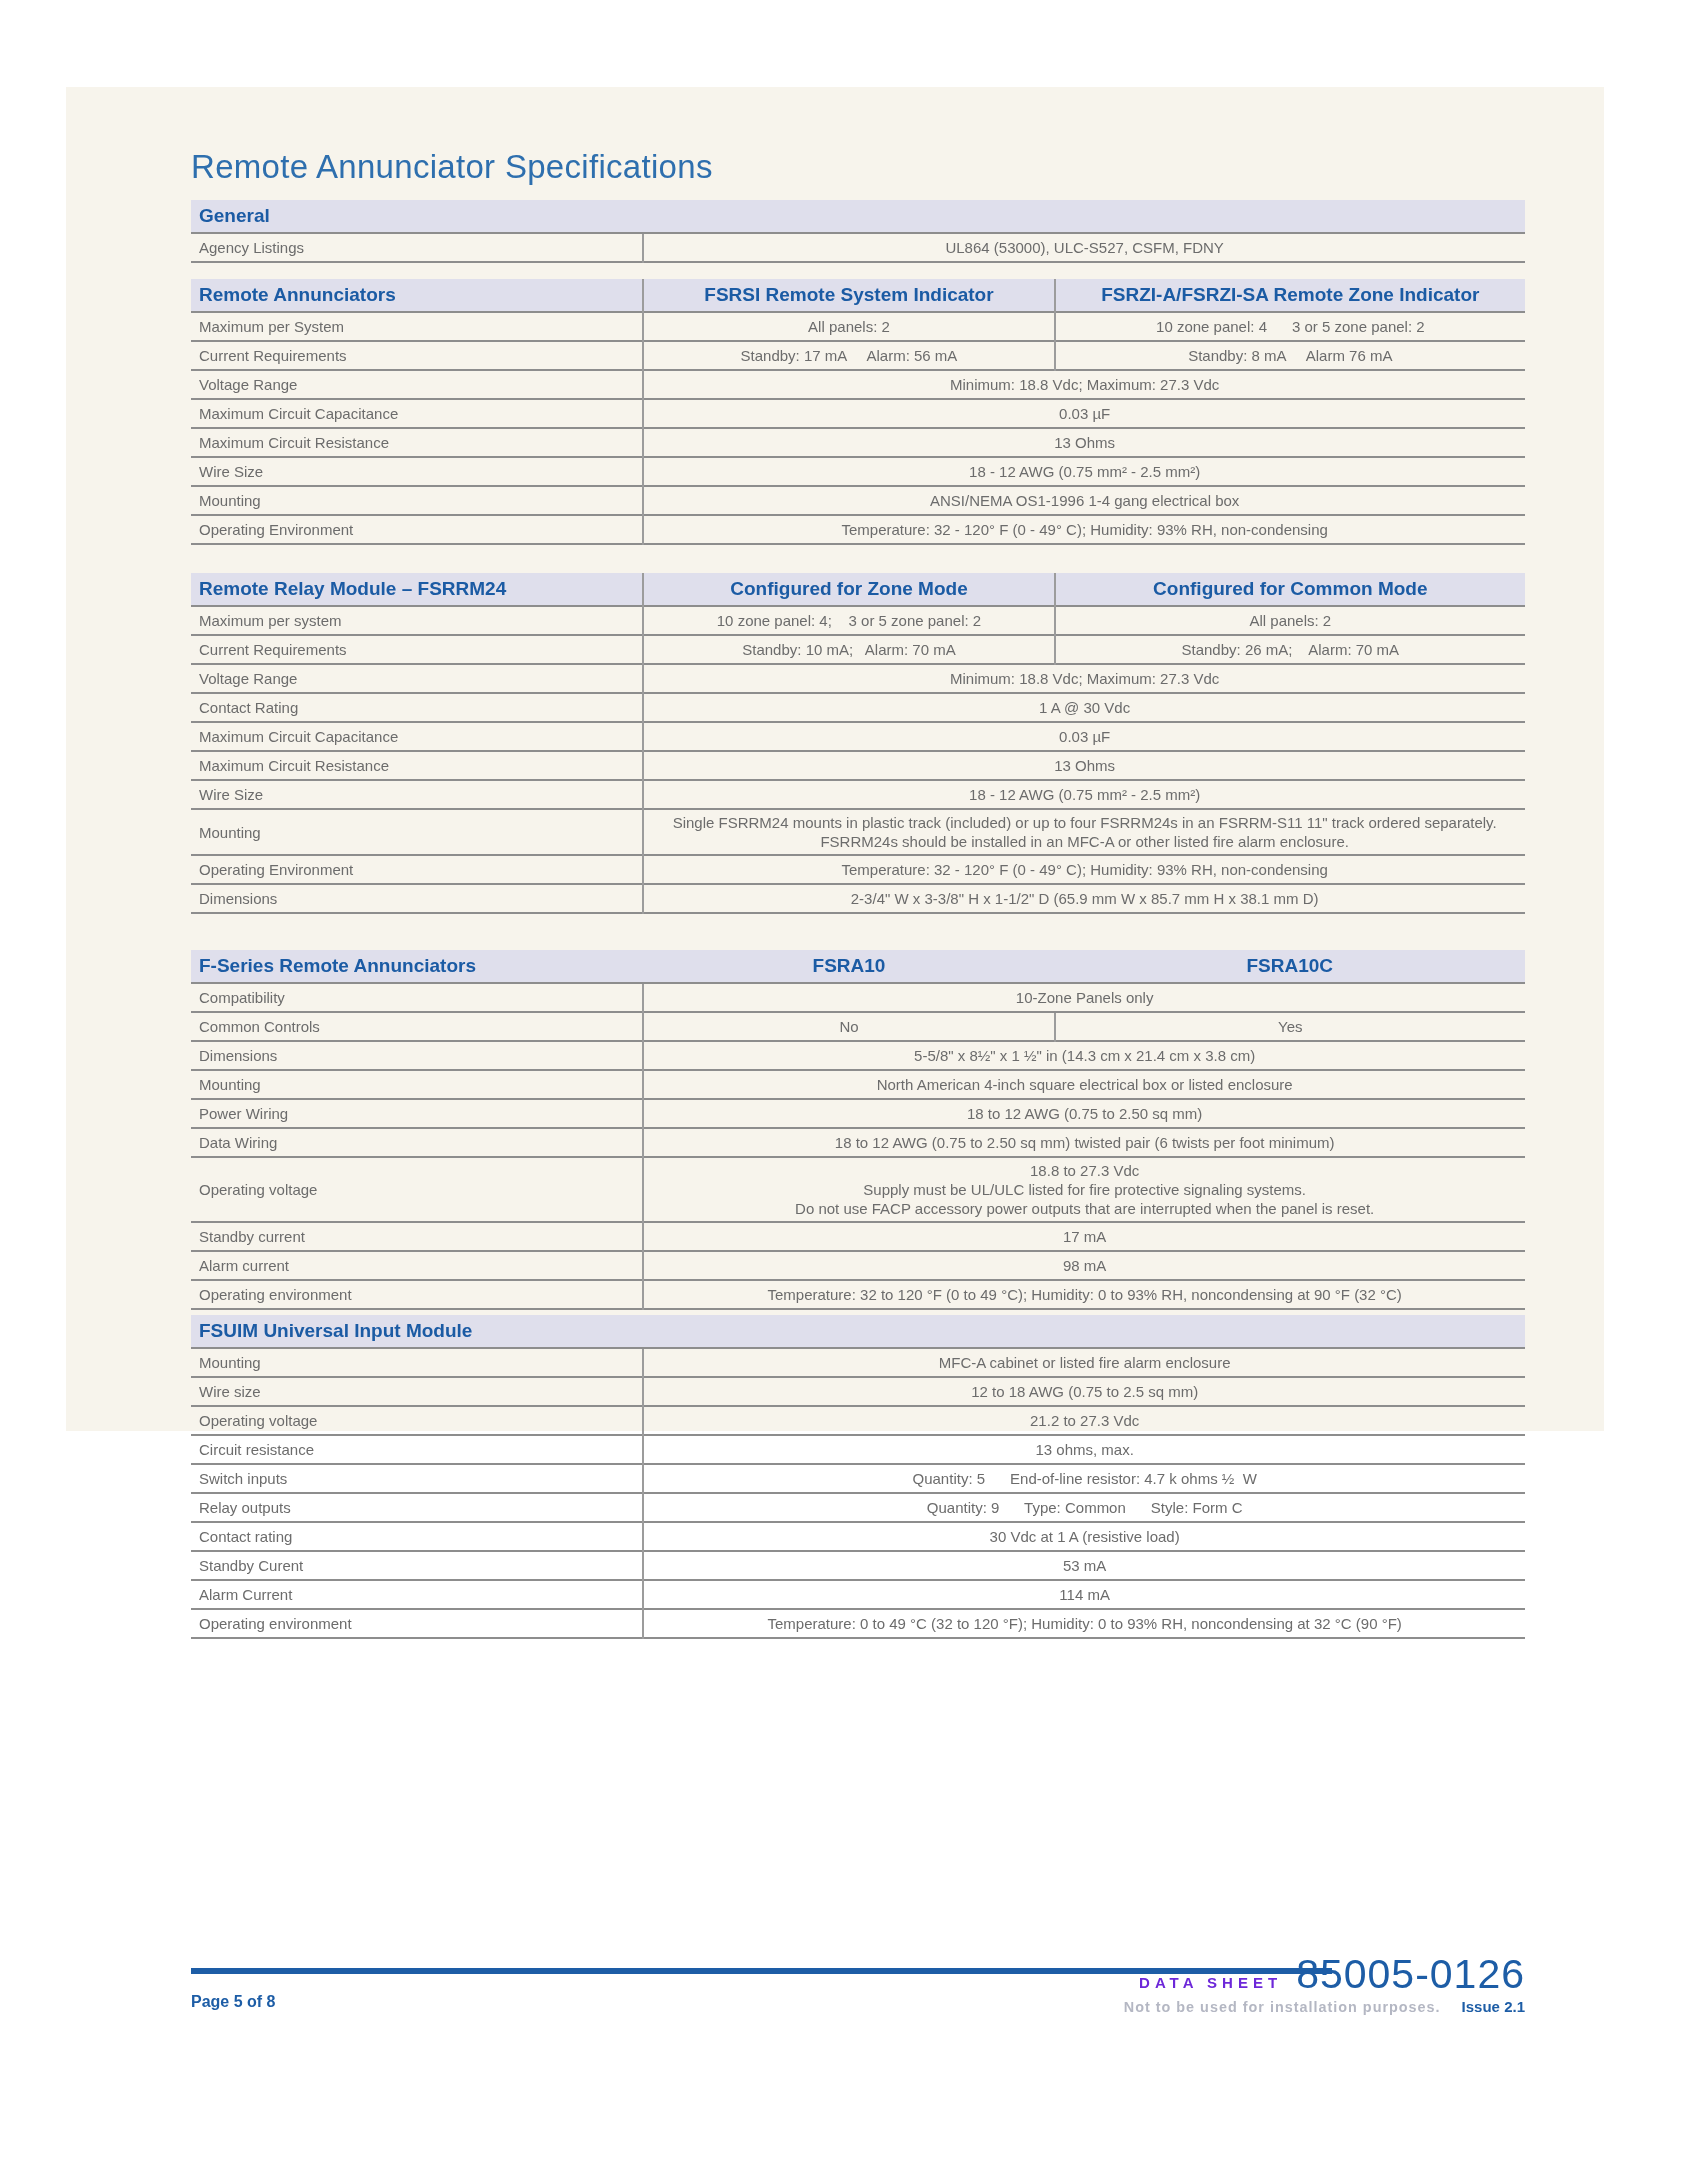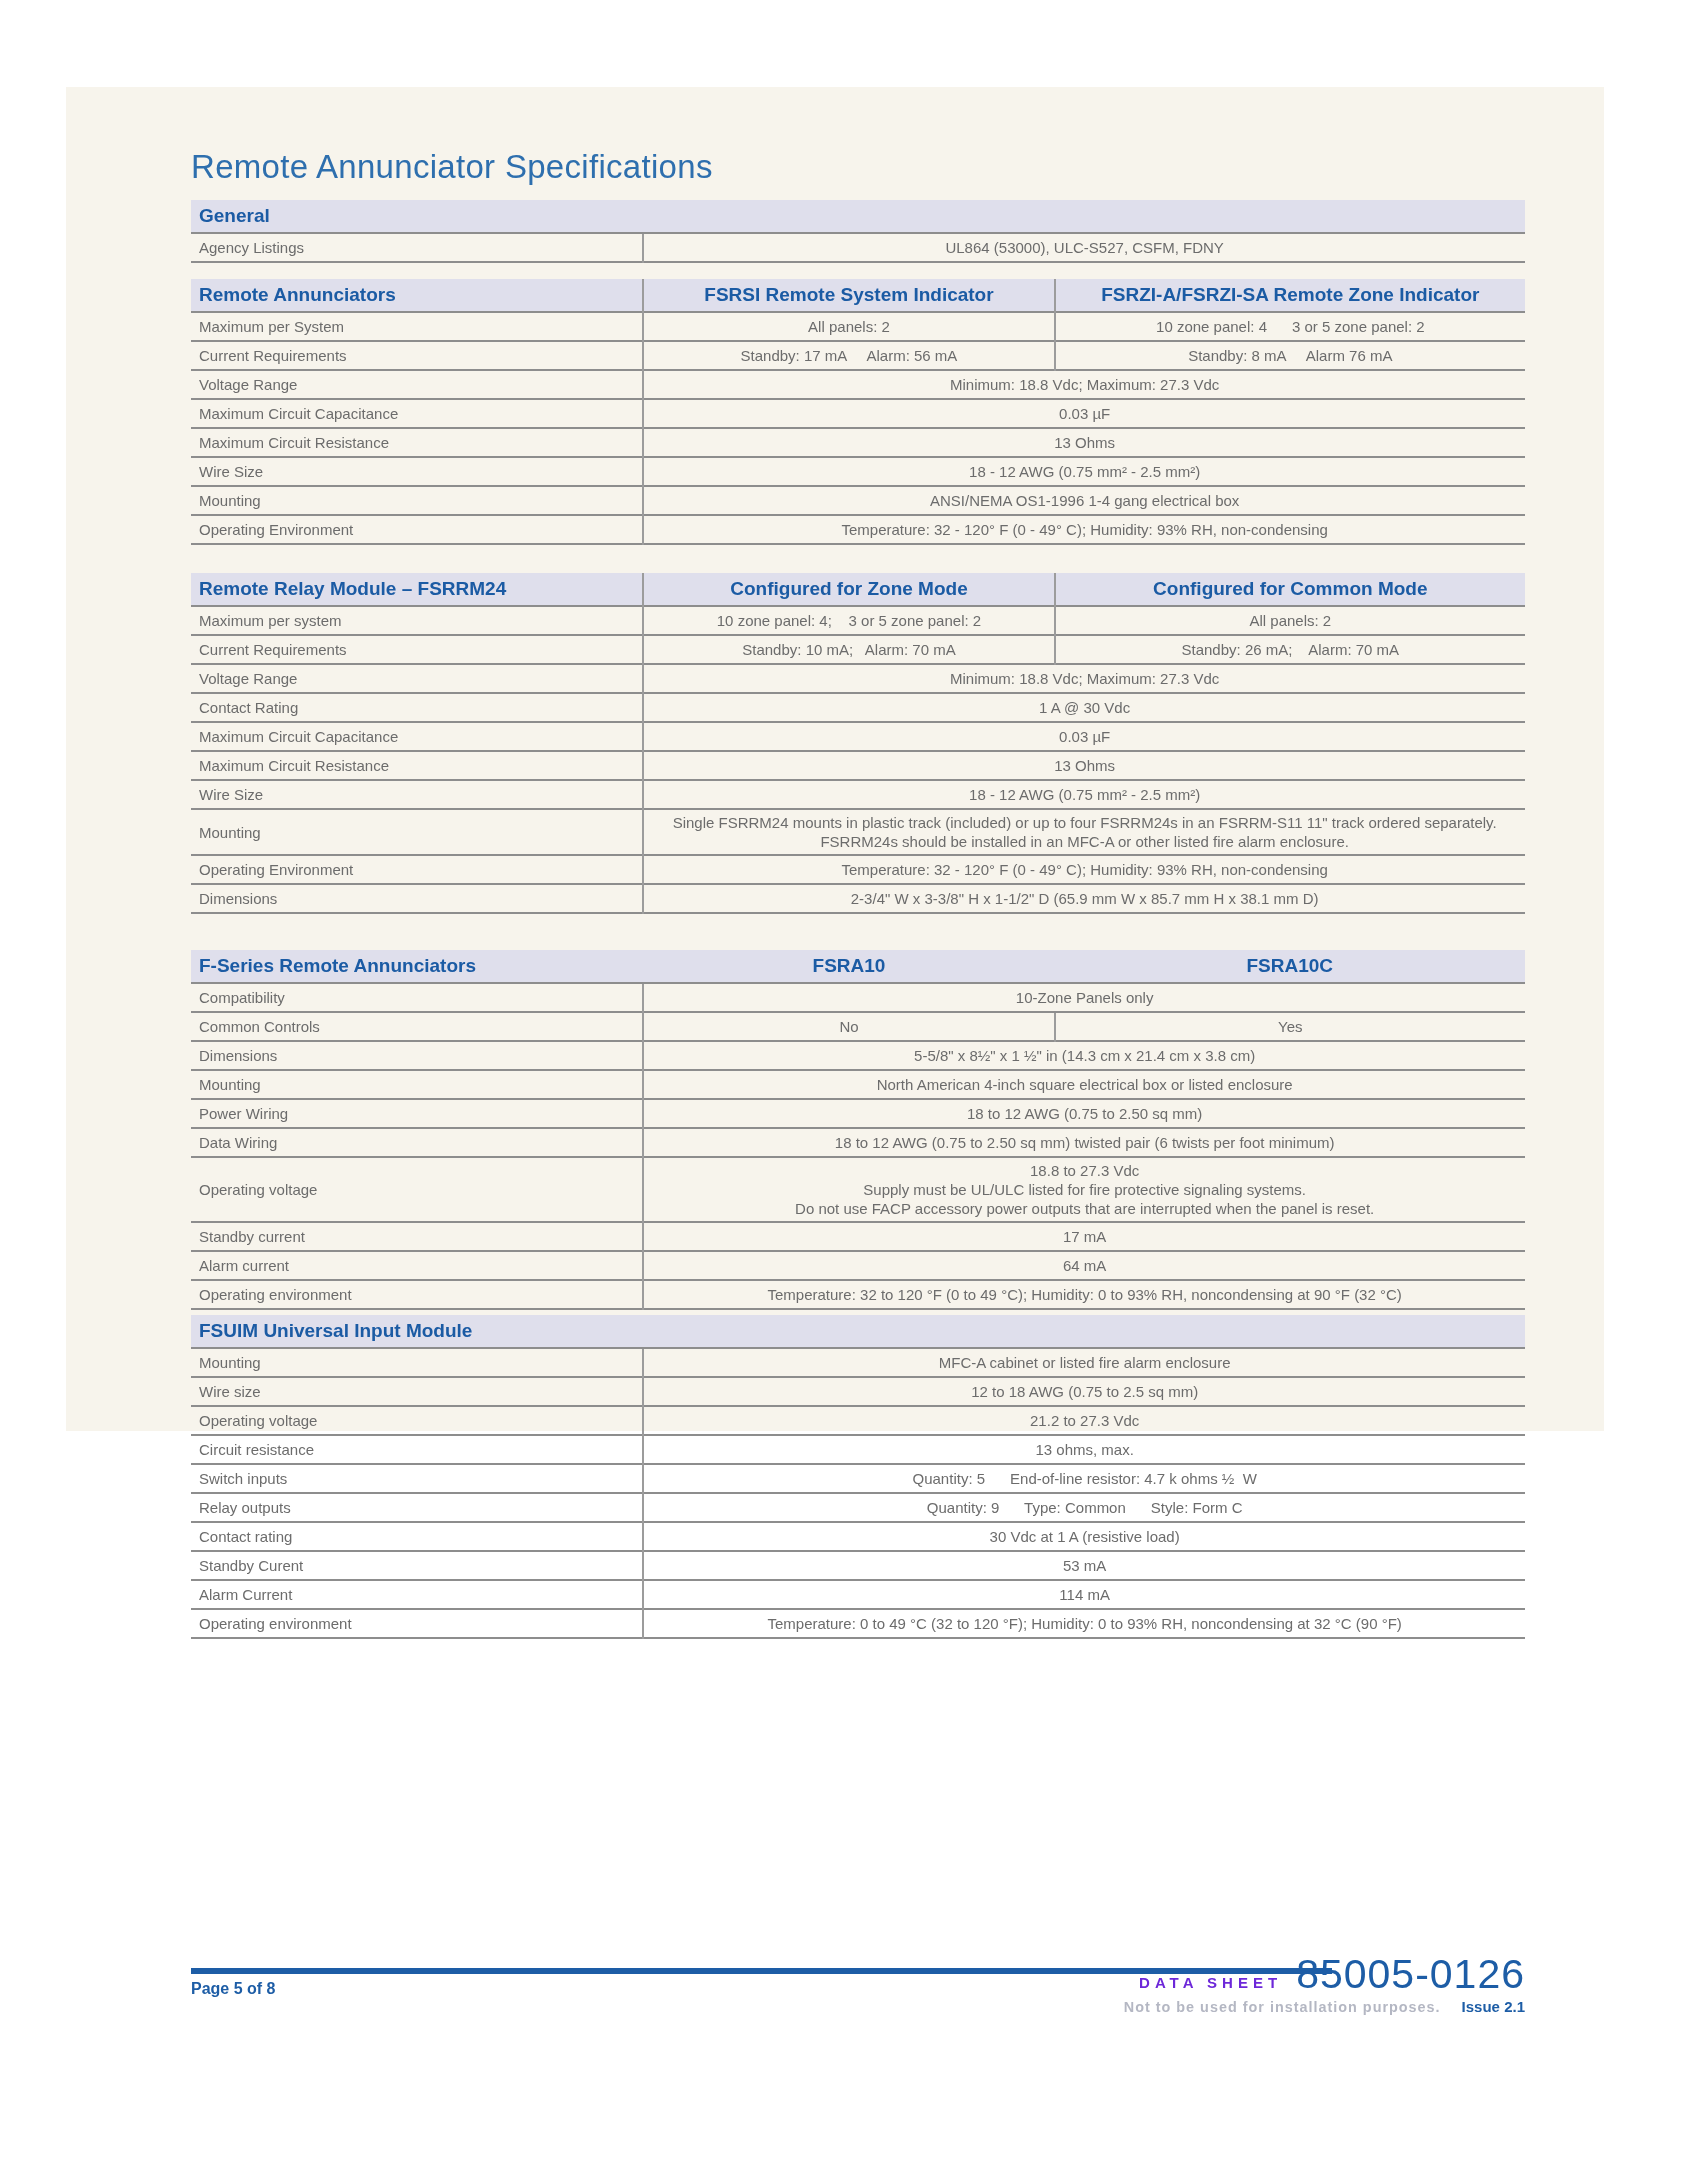--- a/index.html
+++ b/index.html
@@ -14,21 +14,21 @@
   tbody td { border-top:2px solid #8d8d8d; padding:3px 8px; height:21px; vertical-align:middle; line-height:19px; }
   tbody td + td { border-left:2px solid #9c9c9c; }
   td.label { text-align:left; }
   td.val { text-align:center; white-space:pre-wrap; }
   .t2 { margin-top:16px; }
   .t3 { margin-top:28px; }
   .t4 { margin-top:36px; }
   .t5 { margin-top:5px; }
   .footer { position:relative; margin-top:315px; height:79px; }
   .footer-line { position:absolute; left:0; top:14px; width:1141px; height:6px; background:#1d5da6; }
-  .page-num { position:absolute; left:0; top:26px; font-size:16px; font-weight:bold; color:#1d5da6; }
+  .page-num { position:absolute; left:0; top:39px; font-size:16px; font-weight:bold; color:#1d5da6; }
   .sheet-block { position:absolute; right:0; top:0; text-align:right; }
   .sheet-row1 { display:flex; align-items:baseline; justify-content:flex-end; gap:14px; }
   .ds-label { color:#6d28d9; font-size:15px; font-weight:bold; letter-spacing:5px; }
   .ds-number { color:#1d5da6; font-size:41px; font-weight:400; letter-spacing:1px; line-height:1; }
   .sheet-row2 { margin-top:3px; display:flex; align-items:baseline; justify-content:flex-end; gap:8px; }
   .ds-note { color:#b4b7c3; font-size:14.4px; font-weight:bold; letter-spacing:1px; }
   .ds-issue { color:#1d5da6; font-size:15px; font-weight:bold;padding-left:13px; }
 </style>
 </head>
 <body>
@@ -210,21 +210,21 @@
           <td class="val" colspan="2">18.8 to 27.3 Vdc
 Supply must be UL/ULC listed for fire protective signaling systems.
 Do not use FACP accessory power outputs that are interrupted when the panel is reset.</td>
         </tr>
         <tr>
           <td class="label">Standby current</td>
           <td class="val" colspan="2">17 mA</td>
         </tr>
         <tr>
           <td class="label">Alarm current</td>
-          <td class="val" colspan="2">64 mA</td>
+          <td class="val" colspan="2">98 mA</td>
         </tr>
         <tr>
           <td class="label">Operating environment</td>
           <td class="val" colspan="2">Temperature: 32 to 120 °F (0 to 49 °C); Humidity: 0 to 93% RH, noncondensing at 90 °F (32 °C)</td>
         </tr>
       </tbody>
     </table>
 
     <table class="t5">
       <colgroup>

